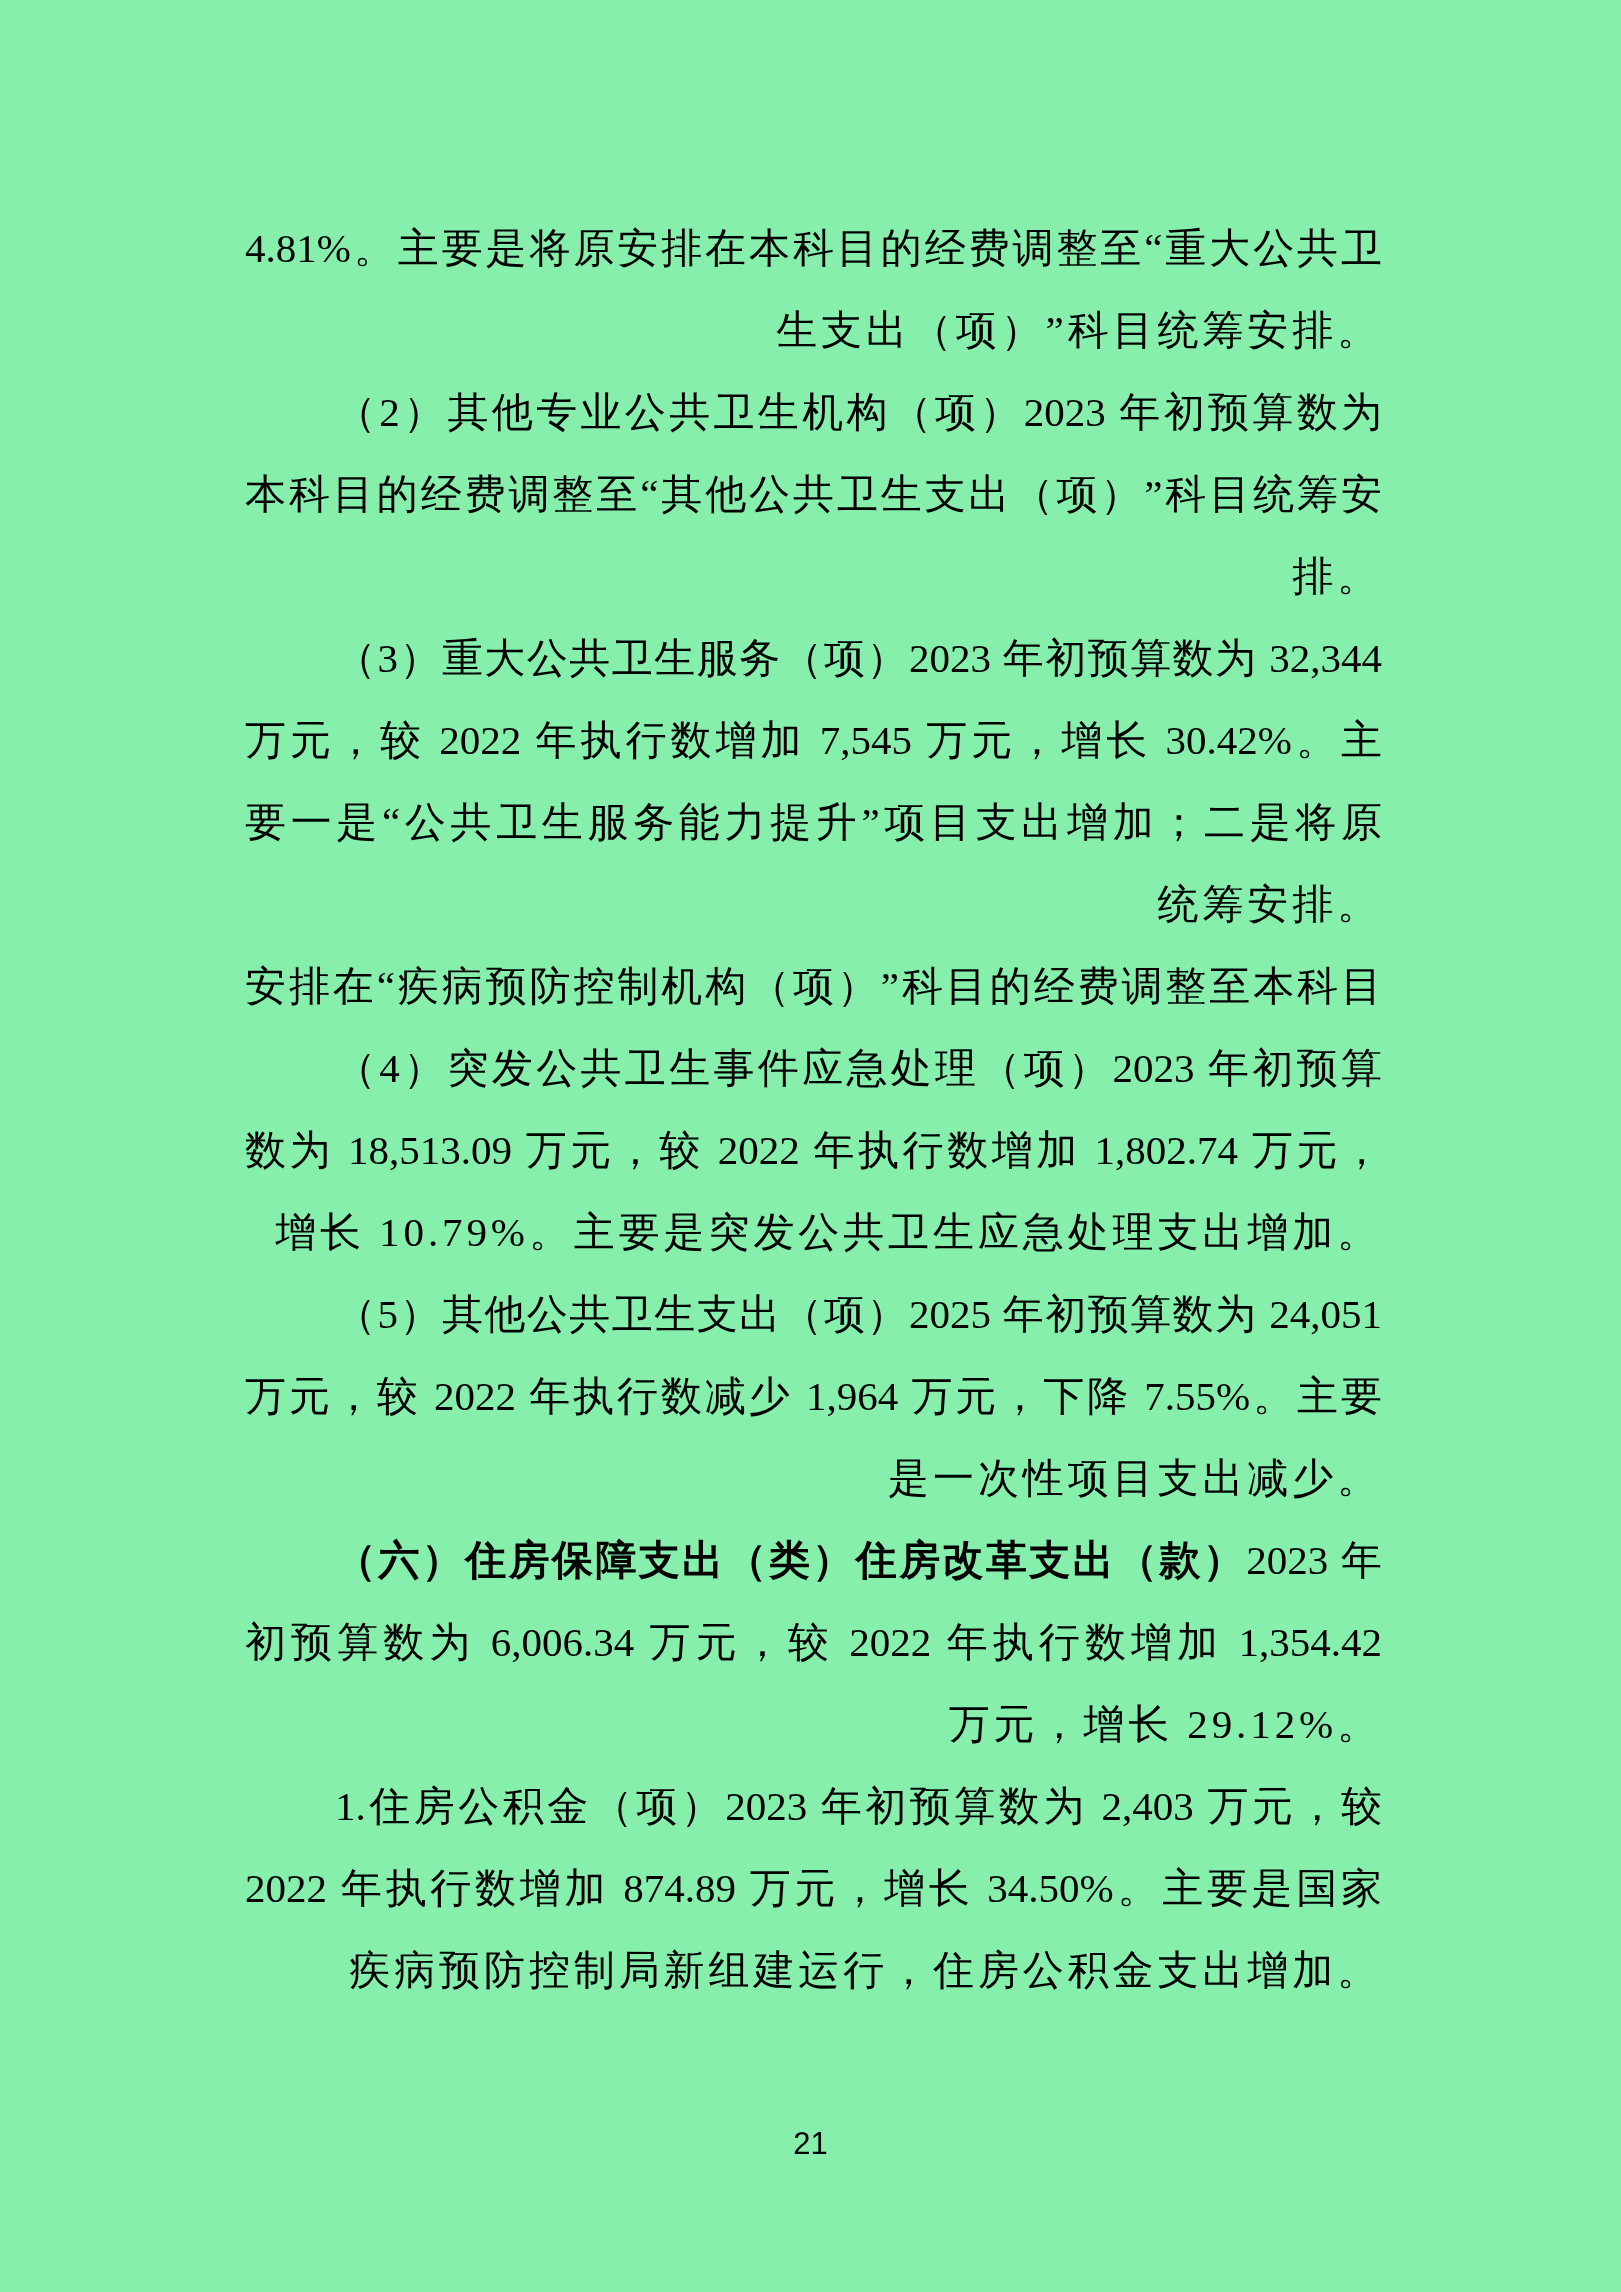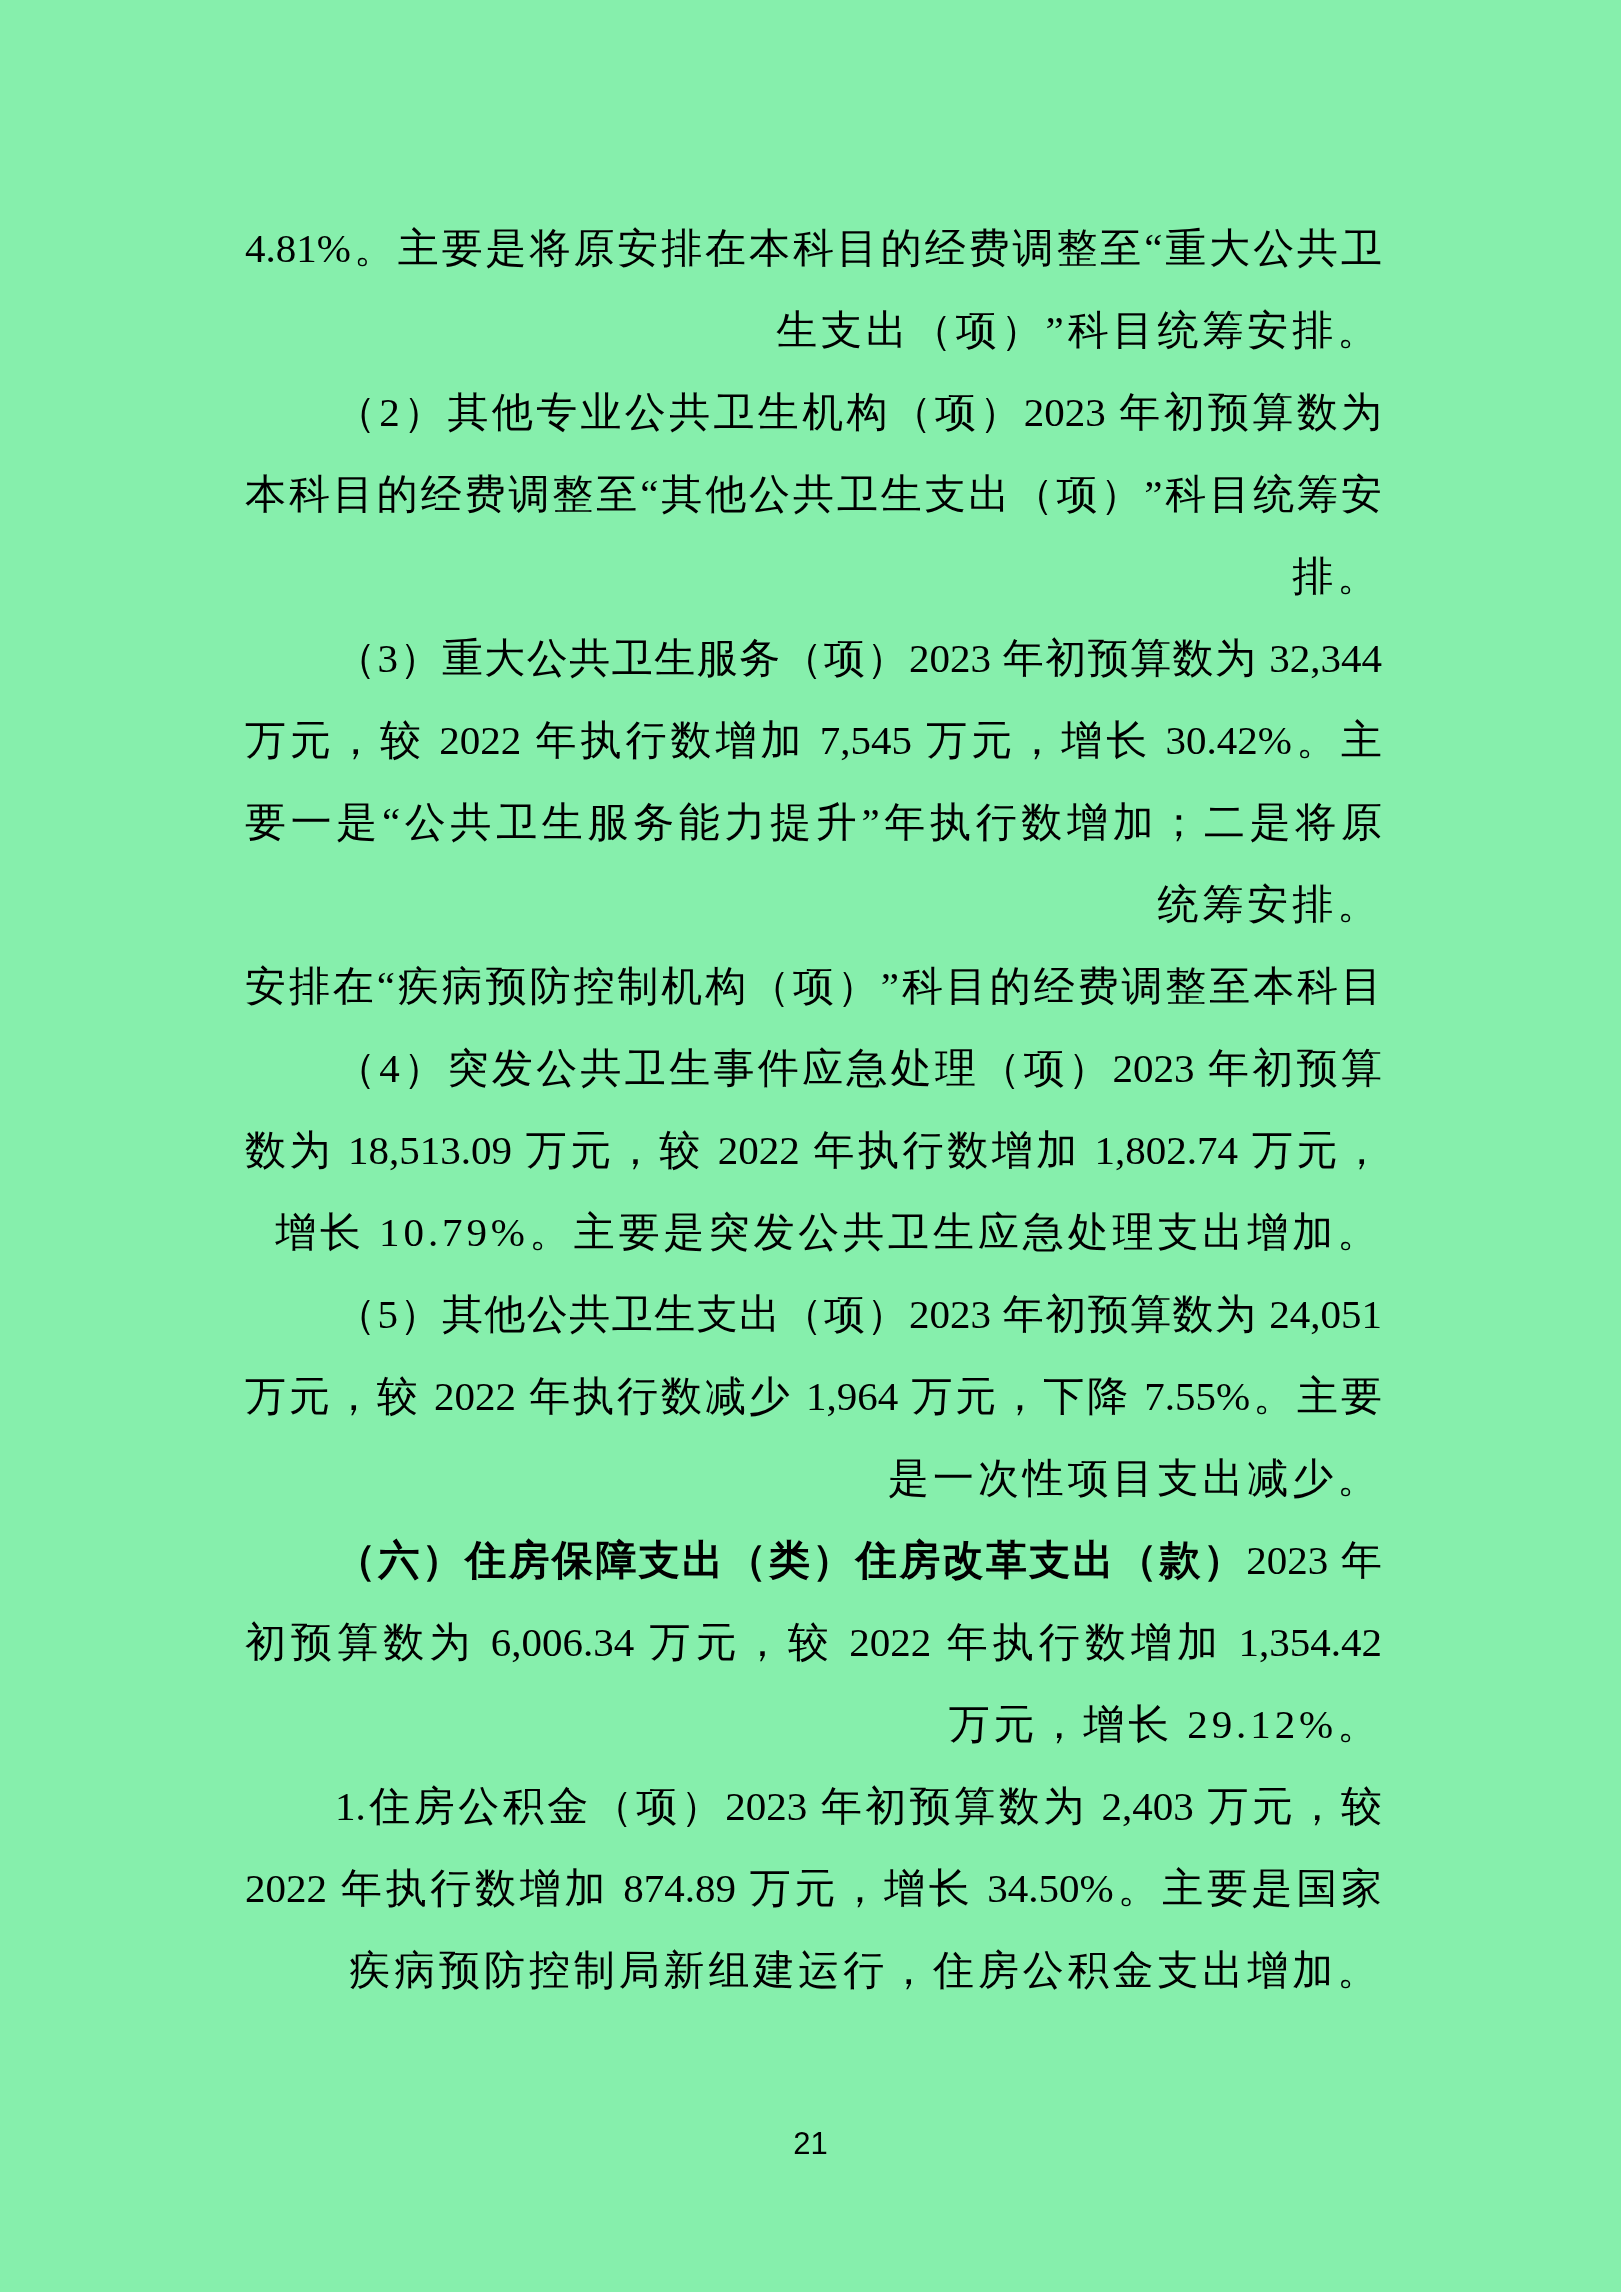--- a/index.html
+++ b/index.html
@@ -70,27 +70,27 @@
 
 <div class="page">
   <div class="text-block" id="text-block">
       <div class="line j">4.81%。主要是将原安排在本科目的经费调整至“重大公共卫</div>
       <div class="line">生支出（项）”科目统筹安排。</div>
       <div class="line j ind">（2）其他专业公共卫生机构（项）2023 年初预算数为</div>
       <div class="line j">本科目的经费调整至“其他公共卫生支出（项）”科目统筹安</div>
       <div class="line">排。</div>
       <div class="line j ind">（3）重大公共卫生服务（项）2023 年初预算数为 32,344</div>
       <div class="line j">万元，较 2022 年执行数增加 7,545 万元，增长 30.42%。主</div>
-      <div class="line j">要一是“公共卫生服务能力提升”年执行数增加；二是将原</div>
+      <div class="line j">要一是“公共卫生服务能力提升”项目支出增加；二是将原</div>
       <div class="line">统筹安排。</div>
       <div class="line j">安排在“疾病预防控制机构（项）”科目的经费调整至本科目</div>
       <div class="line j ind">（4）突发公共卫生事件应急处理（项）2023 年初预算</div>
       <div class="line j">数为 18,513.09 万元，较 2022 年执行数增加 1,802.74 万元，</div>
       <div class="line">增长 10.79%。主要是突发公共卫生应急处理支出增加。</div>
-      <div class="line j ind">（5）其他公共卫生支出（项）2023 年初预算数为 24,051</div>
+      <div class="line j ind">（5）其他公共卫生支出（项）2025 年初预算数为 24,051</div>
       <div class="line j">万元，较 2022 年执行数减少 1,964 万元，下降 7.55%。主要</div>
       <div class="line">是一次性项目支出减少。</div>
       <div class="line j ind"><b>（六）住房保障支出（类）住房改革支出（款）</b><span>2023 年</span></div>
       <div class="line j">初预算数为 6,006.34 万元，较 2022 年执行数增加 1,354.42</div>
       <div class="line">万元，增长 29.12%。</div>
       <div class="line j ind">1.住房公积金（项）2023 年初预算数为 2,403 万元，较</div>
       <div class="line j">2022 年执行数增加 874.89 万元，增长 34.50%。主要是国家</div>
       <div class="line">疾病预防控制局新组建运行，住房公积金支出增加。</div>
     </div>
   <div class="page-number">21</div>

